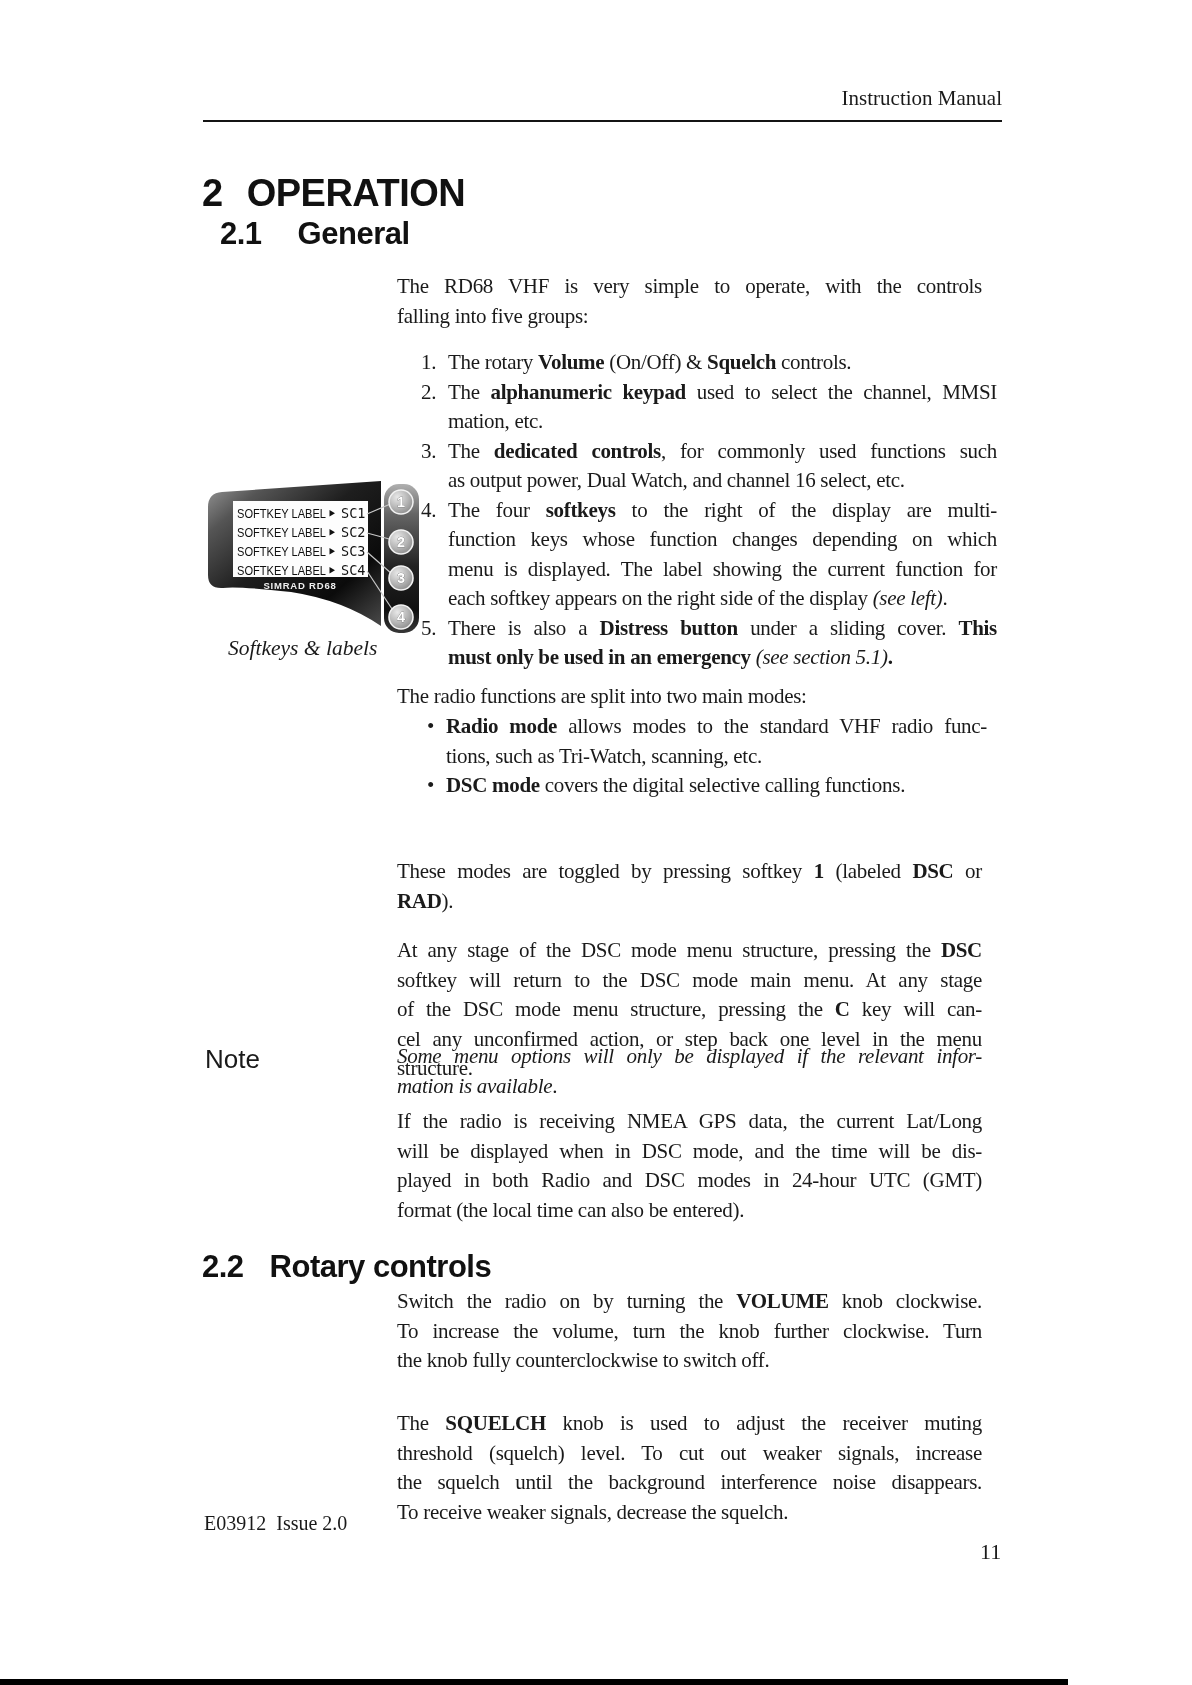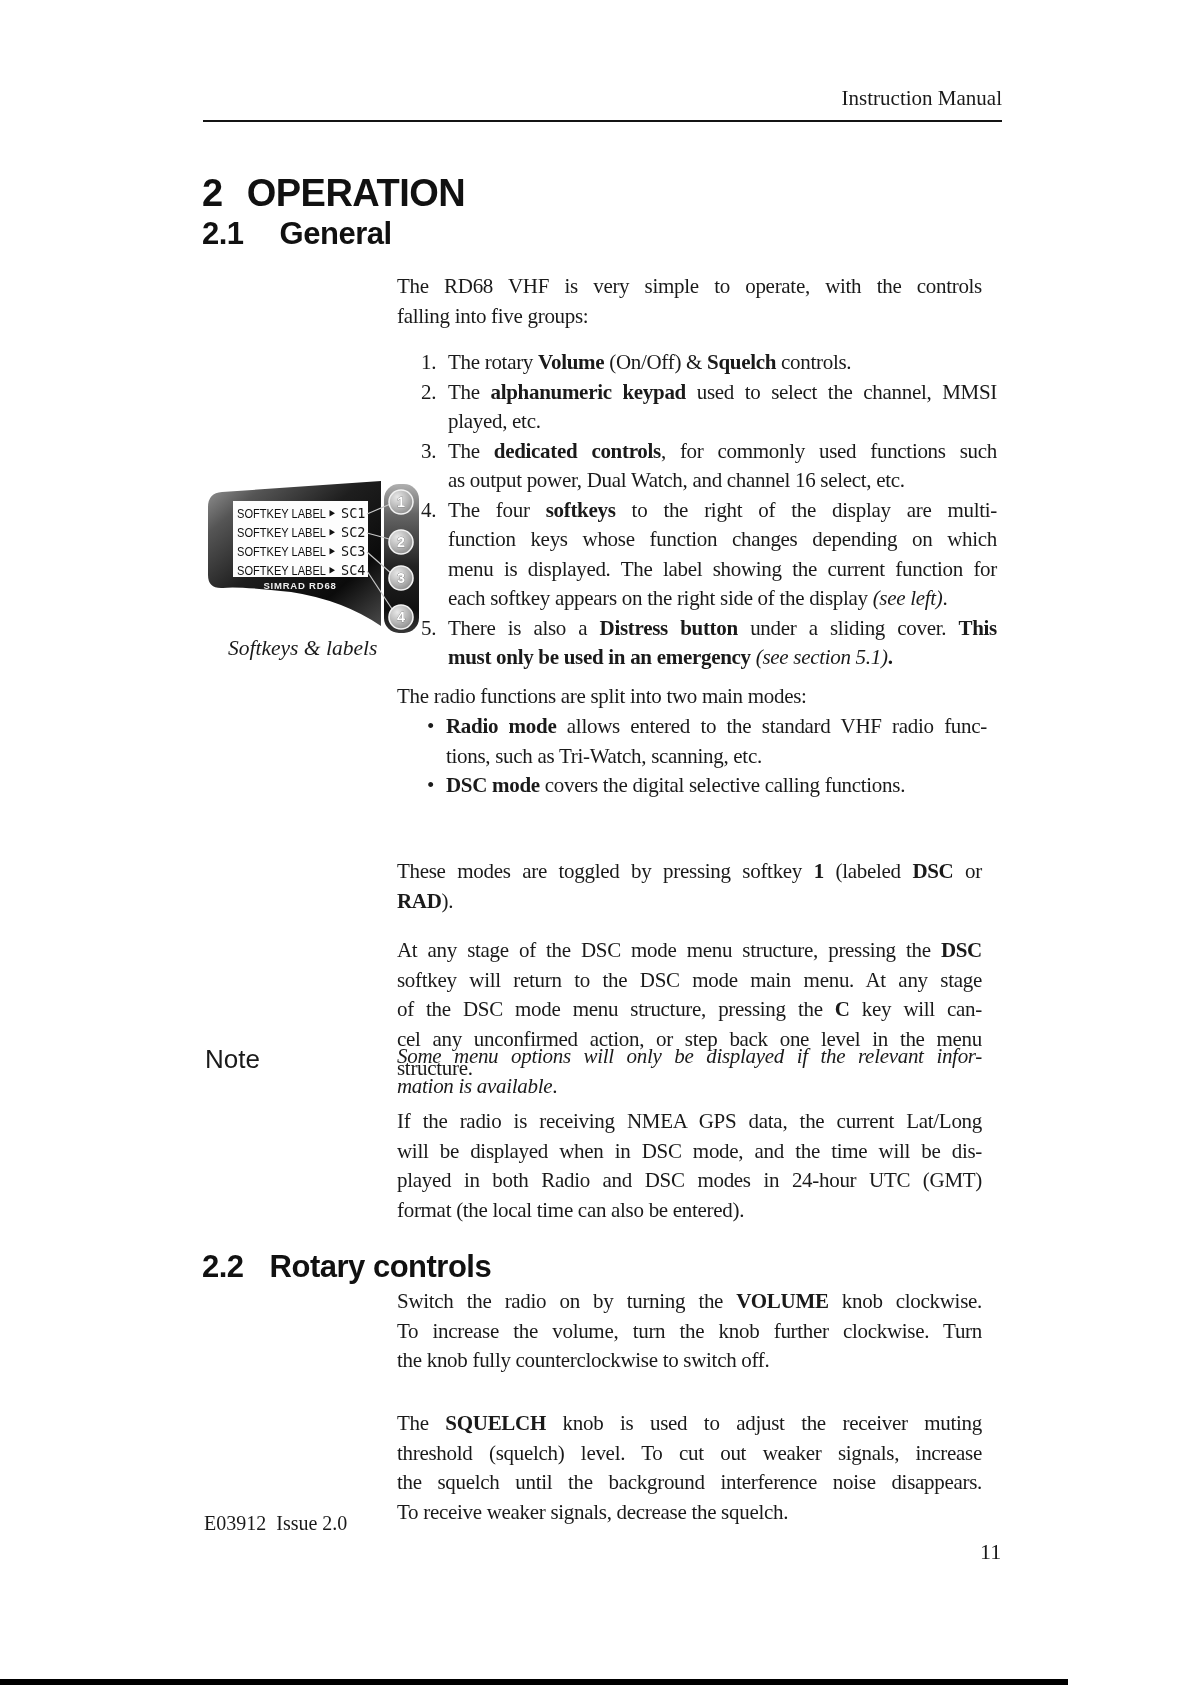--- a/index.html
+++ b/index.html
@@ -39,42 +39,42 @@
 
 <div class="page">
 
   <div class="abs hdr" style="left:600px;top:86px;width:402px;">Instruction Manual</div>
   <div class="abs hrule" style="left:203px;top:120px;width:799px;height:2px;"></div>
 
   <div class="abs h h1" style="left:202px;top:174px;">
     <span>2</span>
     <span>OPERATION</span>
   </div>
-  <div class="abs h h2" style="left:202px;top:218px;gap:36px;">
+  <div class="abs h h2" style="left:220px;top:218px;gap:36px;">
     <span>2.1</span>
     <span>General</span>
   </div>
 
   <div class="abs para" style="left:397px;top:272px;">
       <div class="tline"><span>The RD68 VHF is very simple to operate, with the controls</span></div>
       <div class="tline tlast"><span>falling into five groups:</span></div>
     </div>
 
   <div class="abs para" style="left:421px;top:348px;width:576px;">
     <div class="oli">
       <span class="num">1.</span>
       <div>
           <div class="tline tlast"><span>The rotary </span><span class="b">Volume</span><span> (On/Off) &amp; </span><span class="b">Squelch</span><span> controls.</span></div>
         </div>
     </div>
     <div class="oli">
       <span class="num">2.</span>
       <div>
           <div class="tline"><span>The </span><span class="b">alphanumeric keypad</span><span> used to select the channel, MMSI</span></div>
-          <div class="tline tlast"><span>played, etc.</span></div>
+          <div class="tline tlast"><span>mation, etc.</span></div>
         </div>
     </div>
     <div class="oli">
       <span class="num">3.</span>
       <div>
           <div class="tline"><span>The </span><span class="b">dedicated controls</span><span>, for commonly used functions such</span></div>
           <div class="tline tlast"><span>as output power, Dual Watch, and channel 16 select, etc.</span></div>
         </div>
     </div>
     <div class="oli">
@@ -158,21 +158,21 @@
   <div class="abs cap" style="left:228px;top:620px;">Softkeys &amp; labels</div>
 
   <div class="abs para" style="left:397px;top:682px;">
       <div class="tline tlast"><span>The radio functions are split into two main modes:</span></div>
     </div>
 
   <div class="abs para" style="left:427px;top:712px;width:560px;">
     <div class="blt">
       <span class="mark">•</span>
       <div>
-          <div class="tline"><span class="b">Radio mode</span><span> allows entered to the standard VHF radio func-</span></div>
+          <div class="tline"><span class="b">Radio mode</span><span> allows modes to the standard VHF radio func-</span></div>
           <div class="tline tlast"><span>tions, such as Tri-Watch, scanning, etc.</span></div>
         </div>
     </div>
     <div class="blt">
       <span class="mark">•</span>
       <div>
           <div class="tline tlast"><span class="b">DSC mode</span><span> covers the digital selective calling functions.</span></div>
         </div>
     </div>
   </div>

